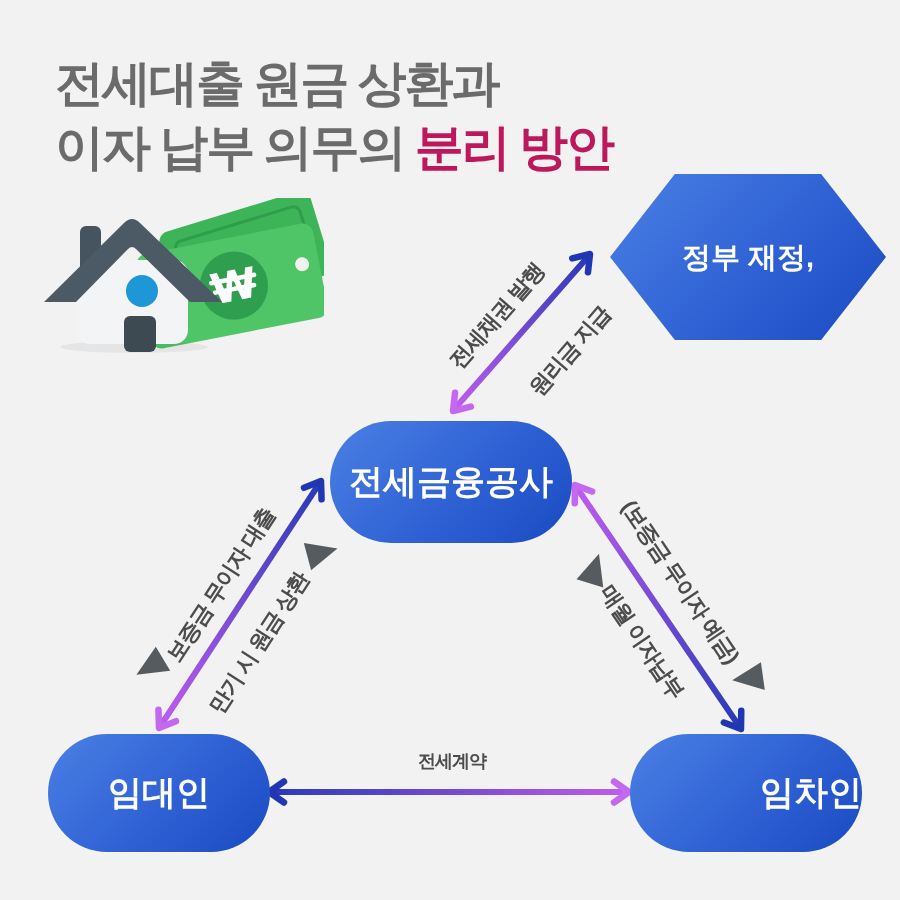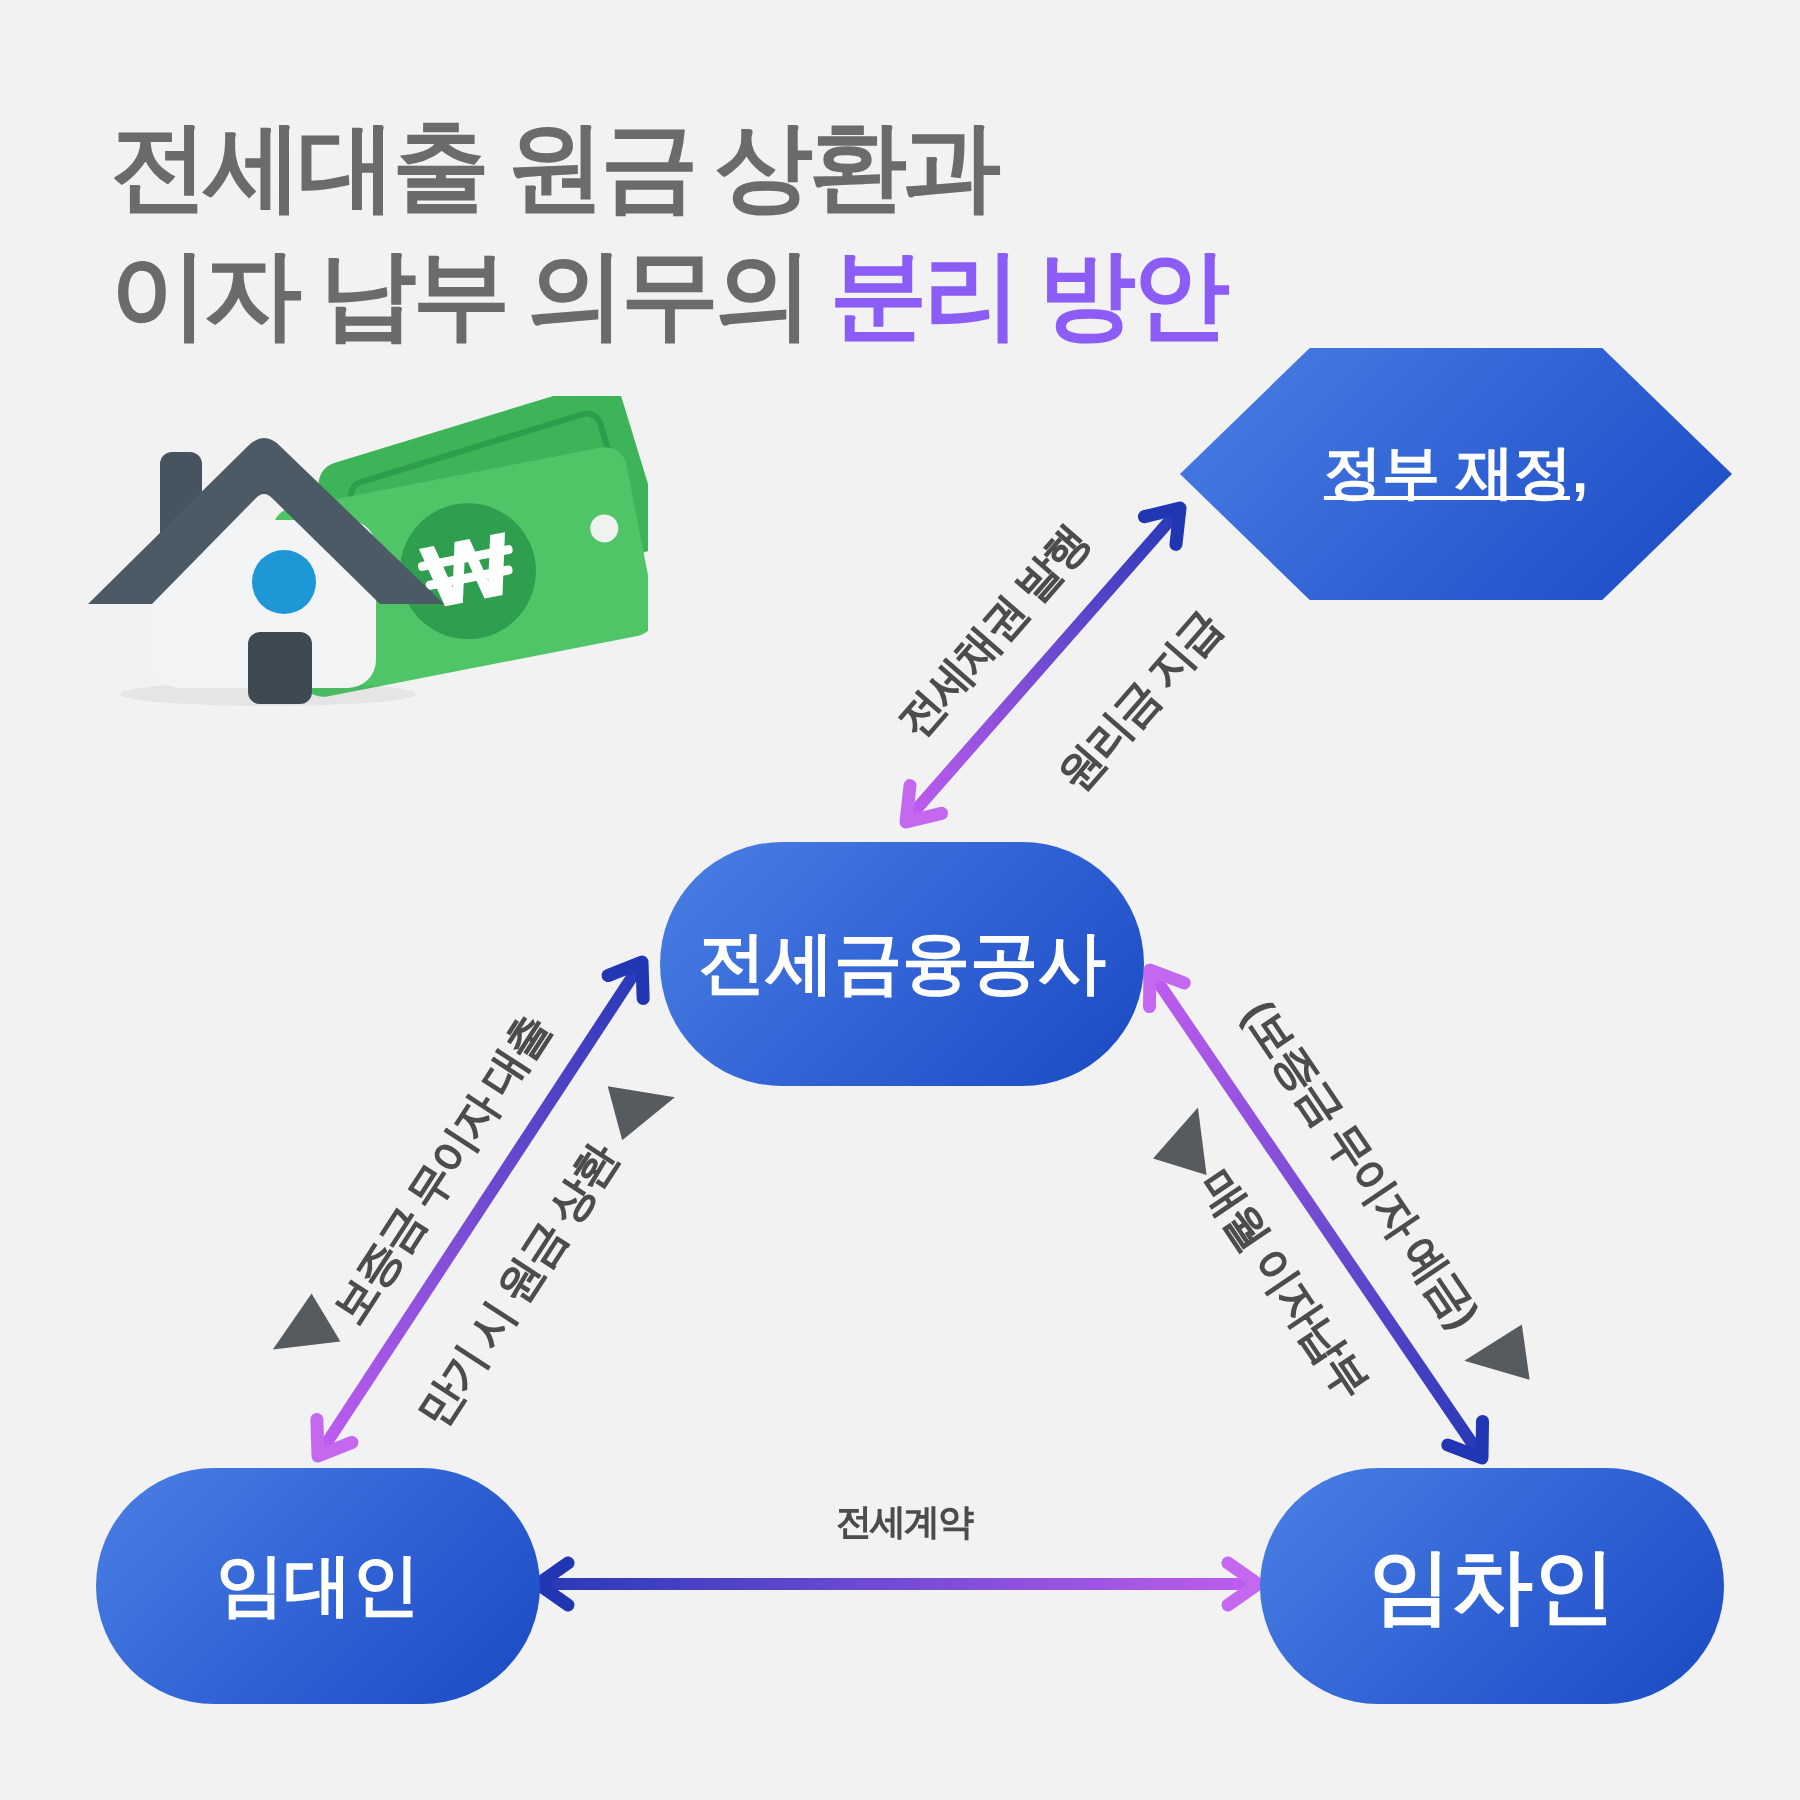--- a/index.html
+++ b/index.html
@@ -4,35 +4,35 @@
 <style>
   html,body{margin:0;padding:0;}
   .canvas{
     position:relative;width:900px;height:900px;overflow:hidden;
     background:#f1f2f1;
     font-family:"Liberation Sans","DejaVu Sans",sans-serif;
   }
   
   .title{position:absolute;left:55px;top:52px;font-size:49px;font-weight:800;
          letter-spacing:-2px;line-height:64px;color:#6b6b6b;z-index:3;font-family:Liberation Serif, serif;}
-  .title .emph{color:#8b5cf6;}
+  .title .emph{color:#be185d;}
   
   .hero{position:absolute;left:44px;top:198px;width:280px;height:160px;z-index:3;}
   
   .arrows{position:absolute;left:0;top:0;width:900px;height:900px;z-index:1;}
   
   .node{position:absolute;display:flex;align-items:center;justify-content:center;
         color:#ffffff;font-weight:700;text-align:center;z-index:2;
         background:linear-gradient(135deg,#4b80e4 0%,#2f61d4 55%,#1a4ac2 100%);}
-  .hexagon{left:590px;top:174px;width:276px;height:126px;font-size:29px;line-height:40px;
-        clip-path:polygon(0% 50%,23.5% 0%,76.5% 0%,100% 50%,76.5% 100%,23.5% 100%);text-decoration:underline;}
+  .hexagon{left:610px;top:174px;width:276px;height:166px;font-size:29px;line-height:40px;
+        clip-path:polygon(0% 50%,23.5% 0%,76.5% 0%,100% 50%,76.5% 100%,23.5% 100%);}
   .pill{border-radius:999px;}
   .pill-corp{left:330px;top:421px;width:242px;height:122px;font-size:34px;}
   .pill-landlord{left:48px;top:734px;width:222px;height:118px;font-size:34px;}
-  .pill-tenant{left:630px;top:734px;width:232px;height:118px;font-size:41px;}
+  .pill-tenant{left:630px;top:734px;width:232px;height:118px;font-size:34px;justify-content:flex-end;}
   
   .lbl{position:absolute;z-index:3;font-size:22px;font-weight:600;color:#4c4c4c;
        letter-spacing:-1px;white-space:nowrap;}
   .lbl-bond{left:497px;top:316px;transform:translate(-50%,-50%) rotate(-49deg);}
   .lbl-principal{left:570px;top:351px;transform:translate(-50%,-50%) rotate(-49deg);}
   .lbl-loan{left:221px;top:585px;transform:translate(-50%,-50%) rotate(-57deg);}
   .lbl-repay{left:259px;top:643px;transform:translate(-50%,-50%) rotate(-57deg);}
   .lbl-deposit{left:680px;top:582px;transform:translate(-50%,-50%) rotate(56deg);}
   .lbl-interest{left:642px;top:642px;transform:translate(-50%,-50%) rotate(56deg);}
   .lbl-contract{left:452px;top:761px;transform:translate(-50%,-50%);font-size:18px;}

